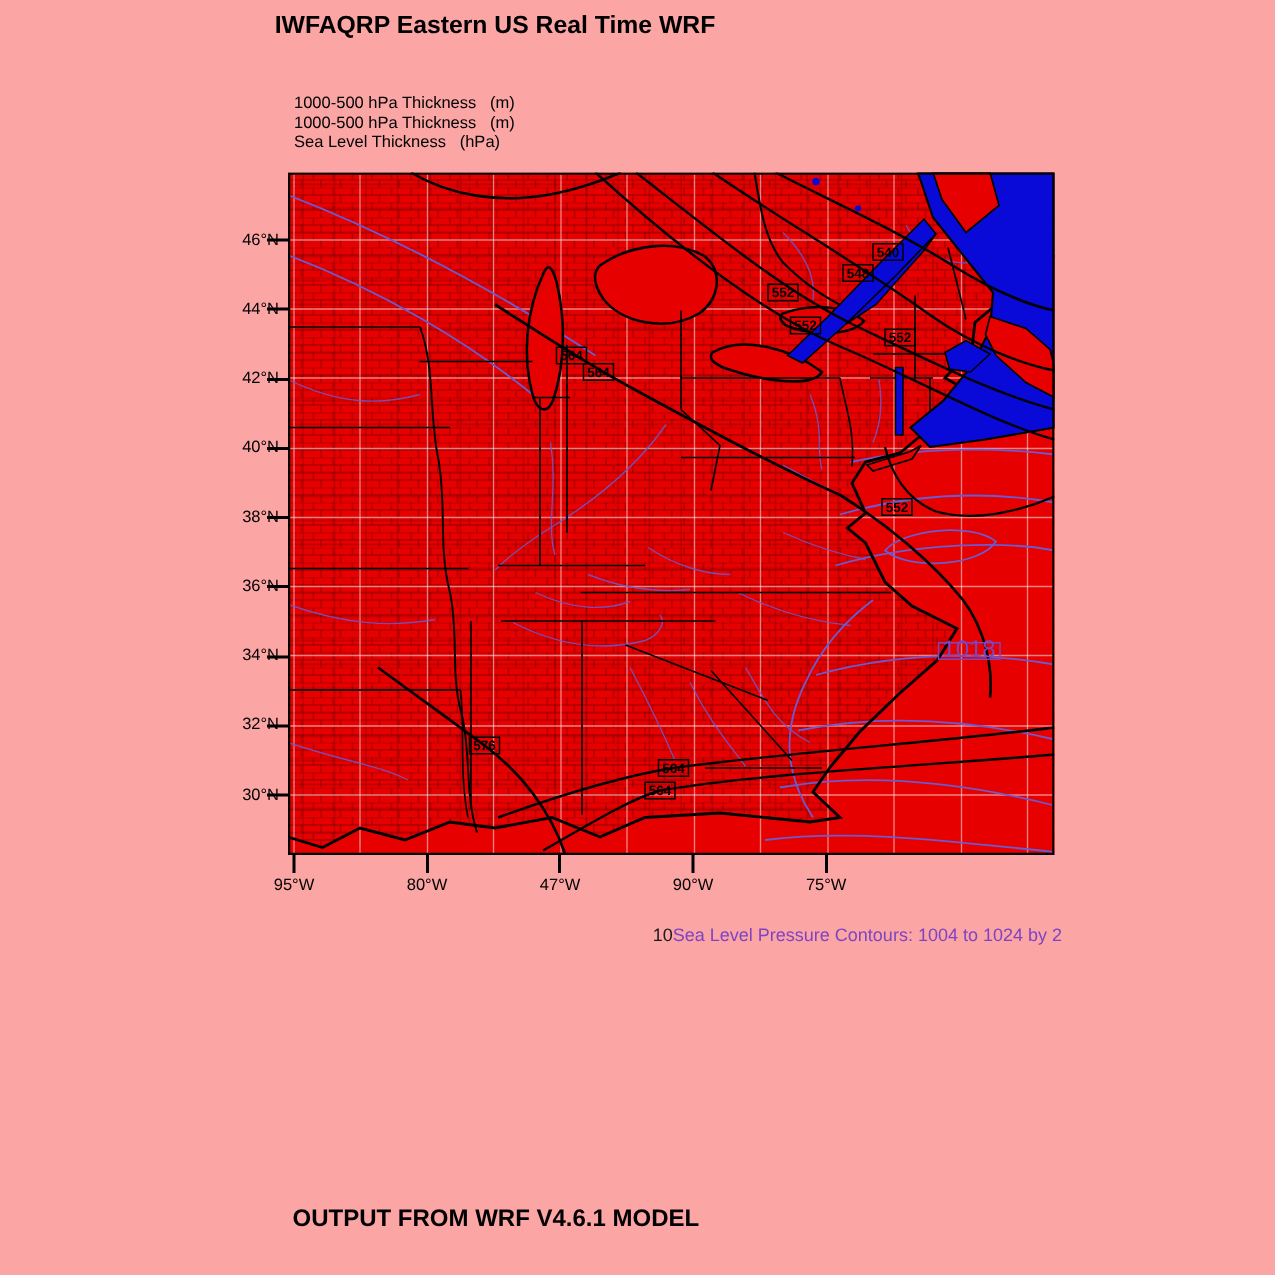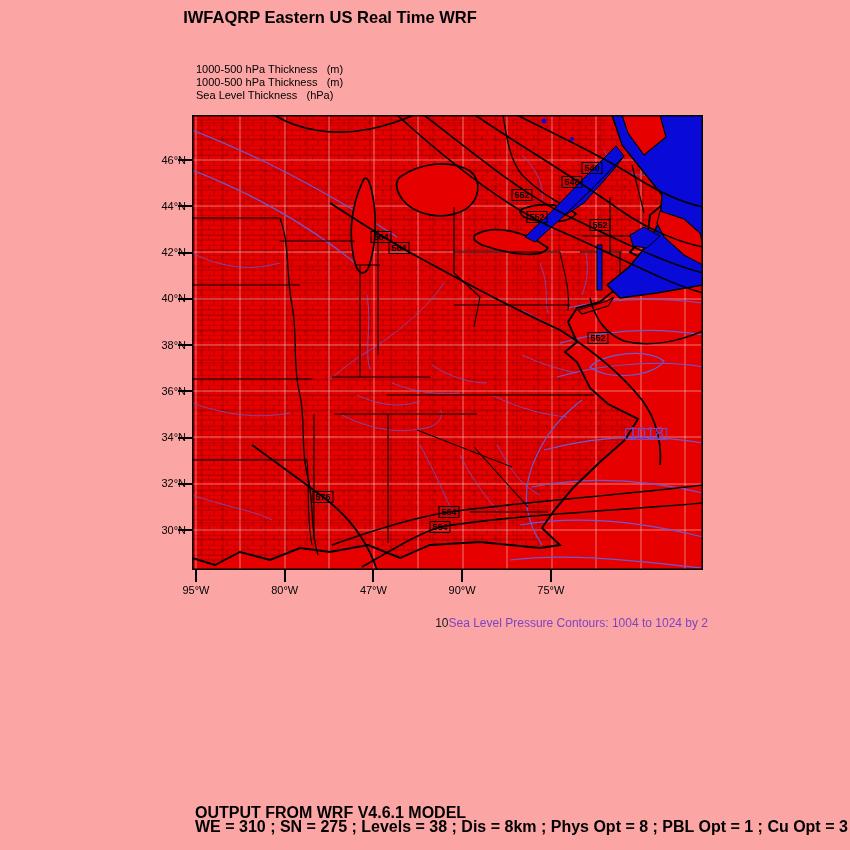--- a/index.html
+++ b/index.html
@@ -223,16 +223,15 @@
       <div class="tick-v" style="left: 549.8px; top: 570px;"></div>
       <div class="lon-label" style="left: 525.8px; top: 584px;">75°W</div>
     </div>
 
   <div class="caption">
     <span class="prefix">10</span><span class="ptext">Sea Level Pressure Contours: 1004 to 1024 by 2</span>
   </div>
 
   <div class="footer">
     <div>OUTPUT FROM WRF V4.6.1 MODEL</div>
-    <div>WE = 310 ; SN = 275 ; Levels = 38 ; Dis = 8km ; Phys Opt = 8 ; PBL Opt = 1 ; Cu Opt = 3</div>
   </div>
 
 </div>
 
 </body></html>

